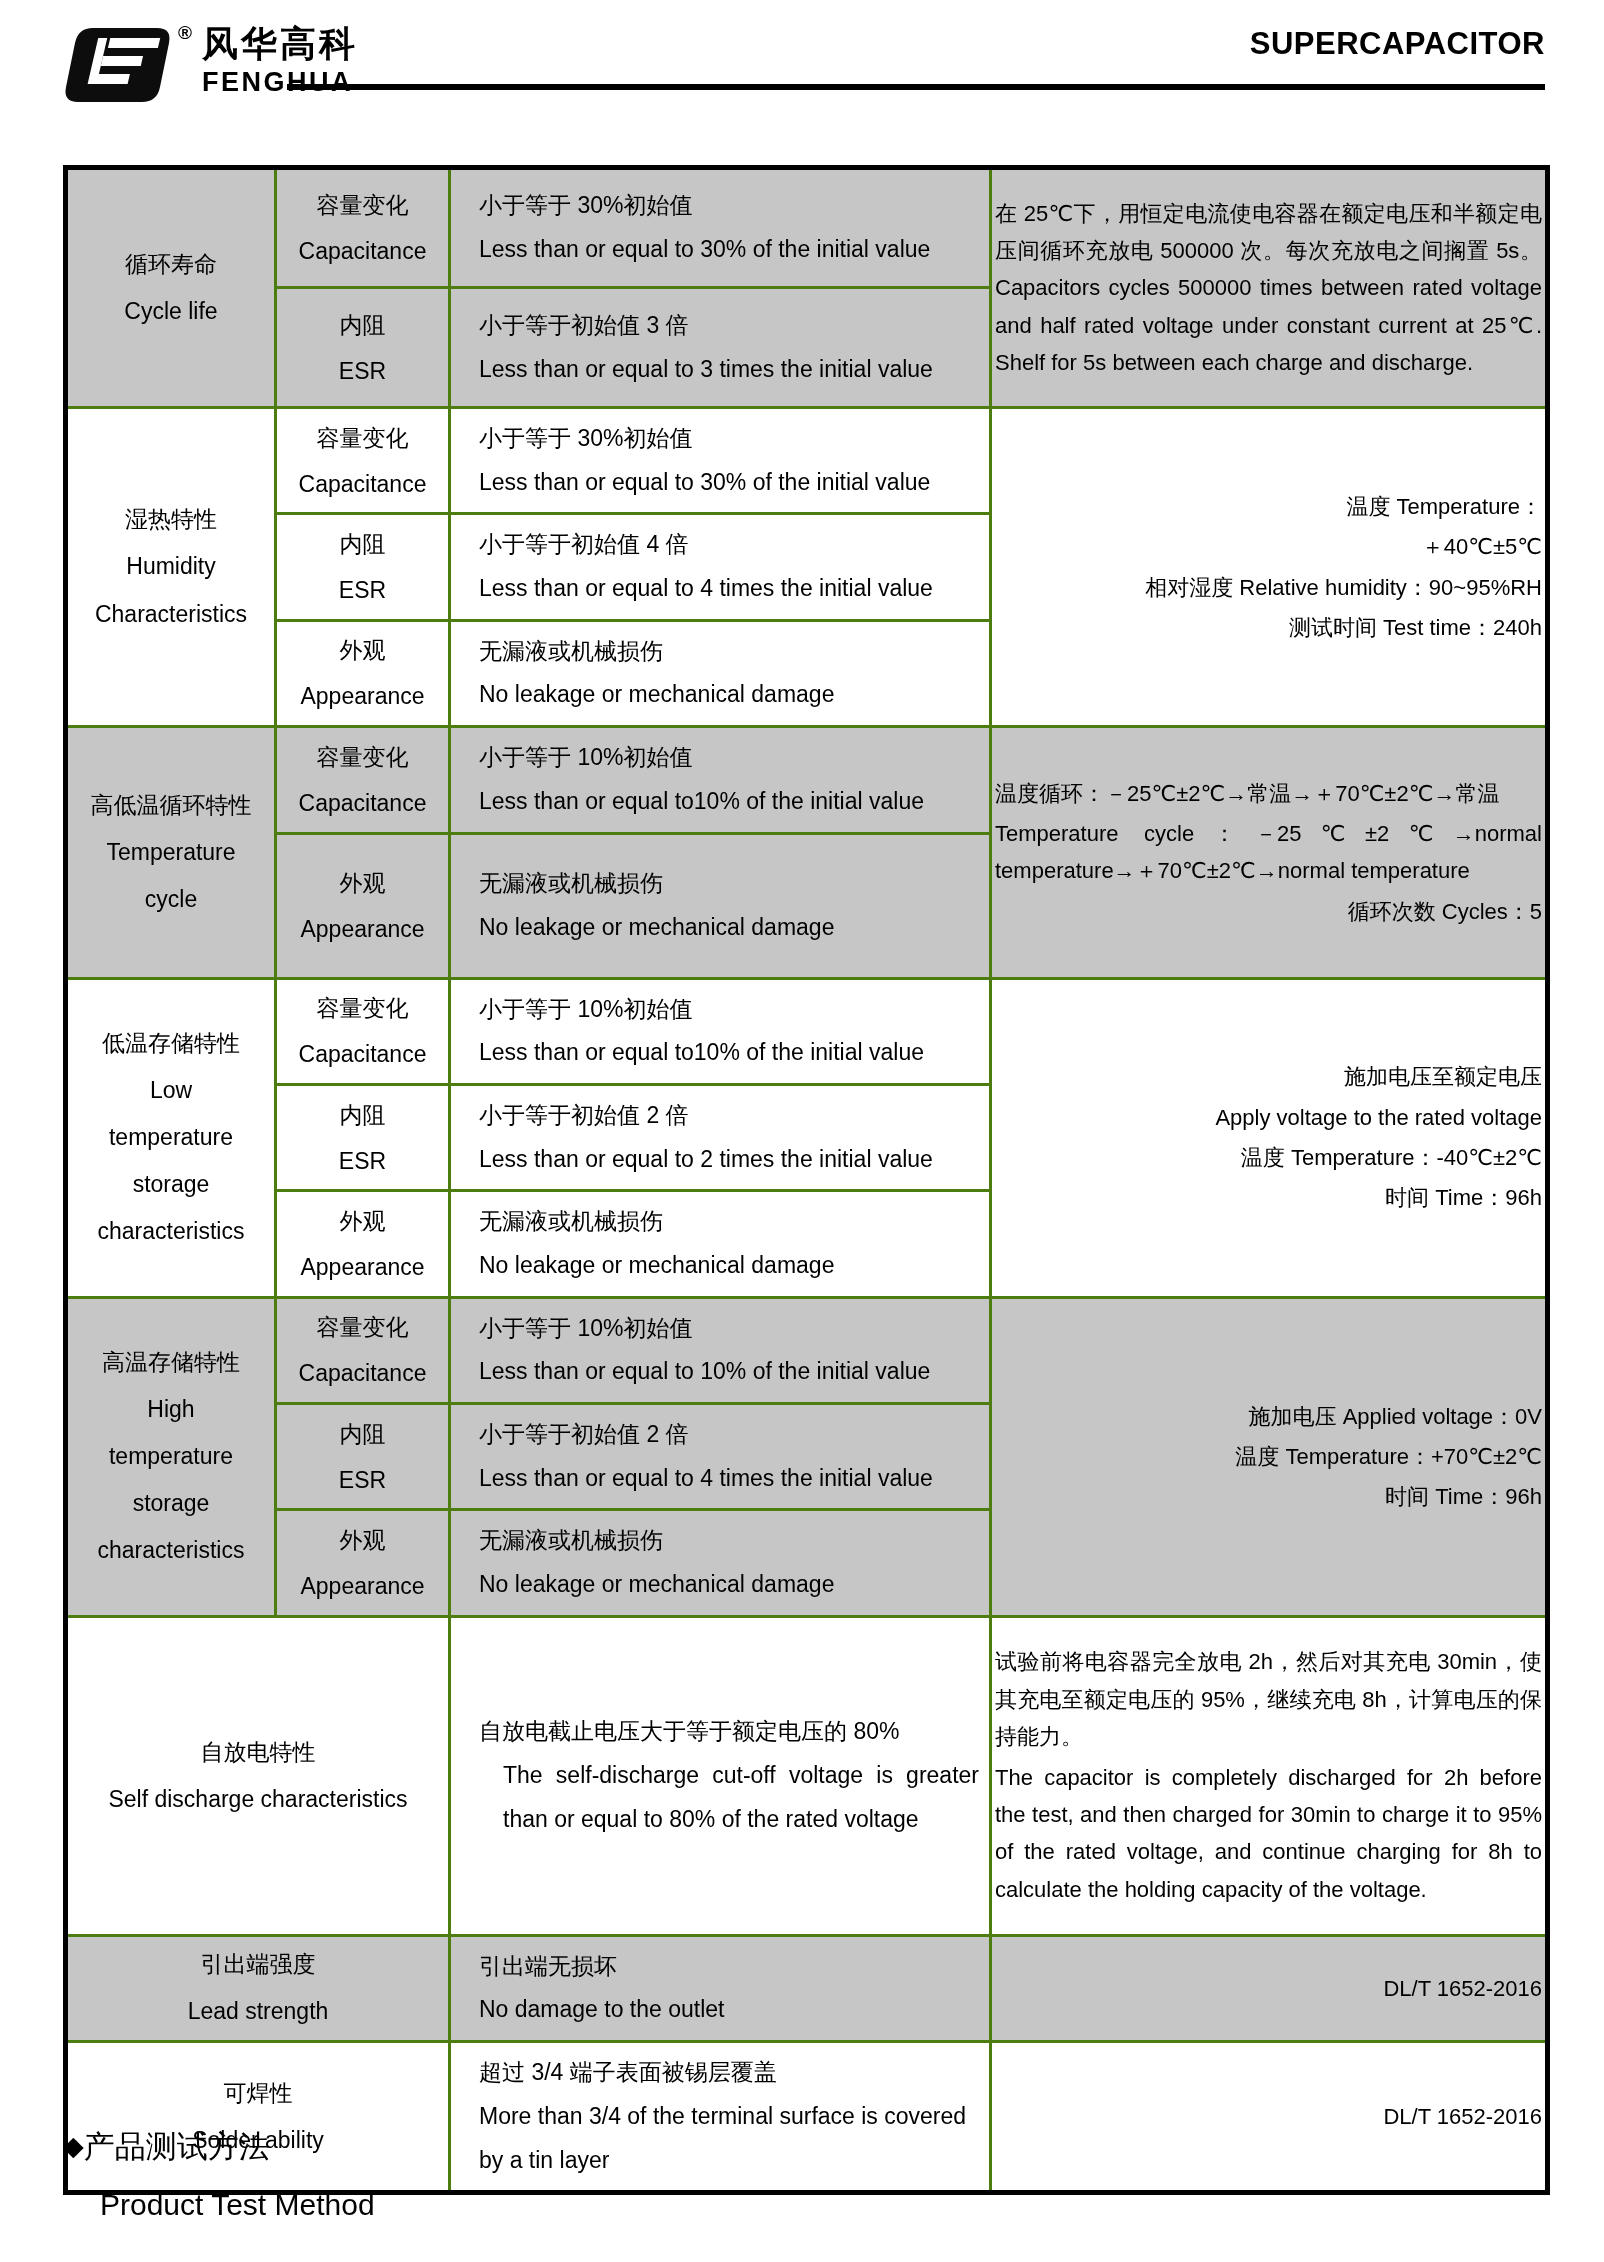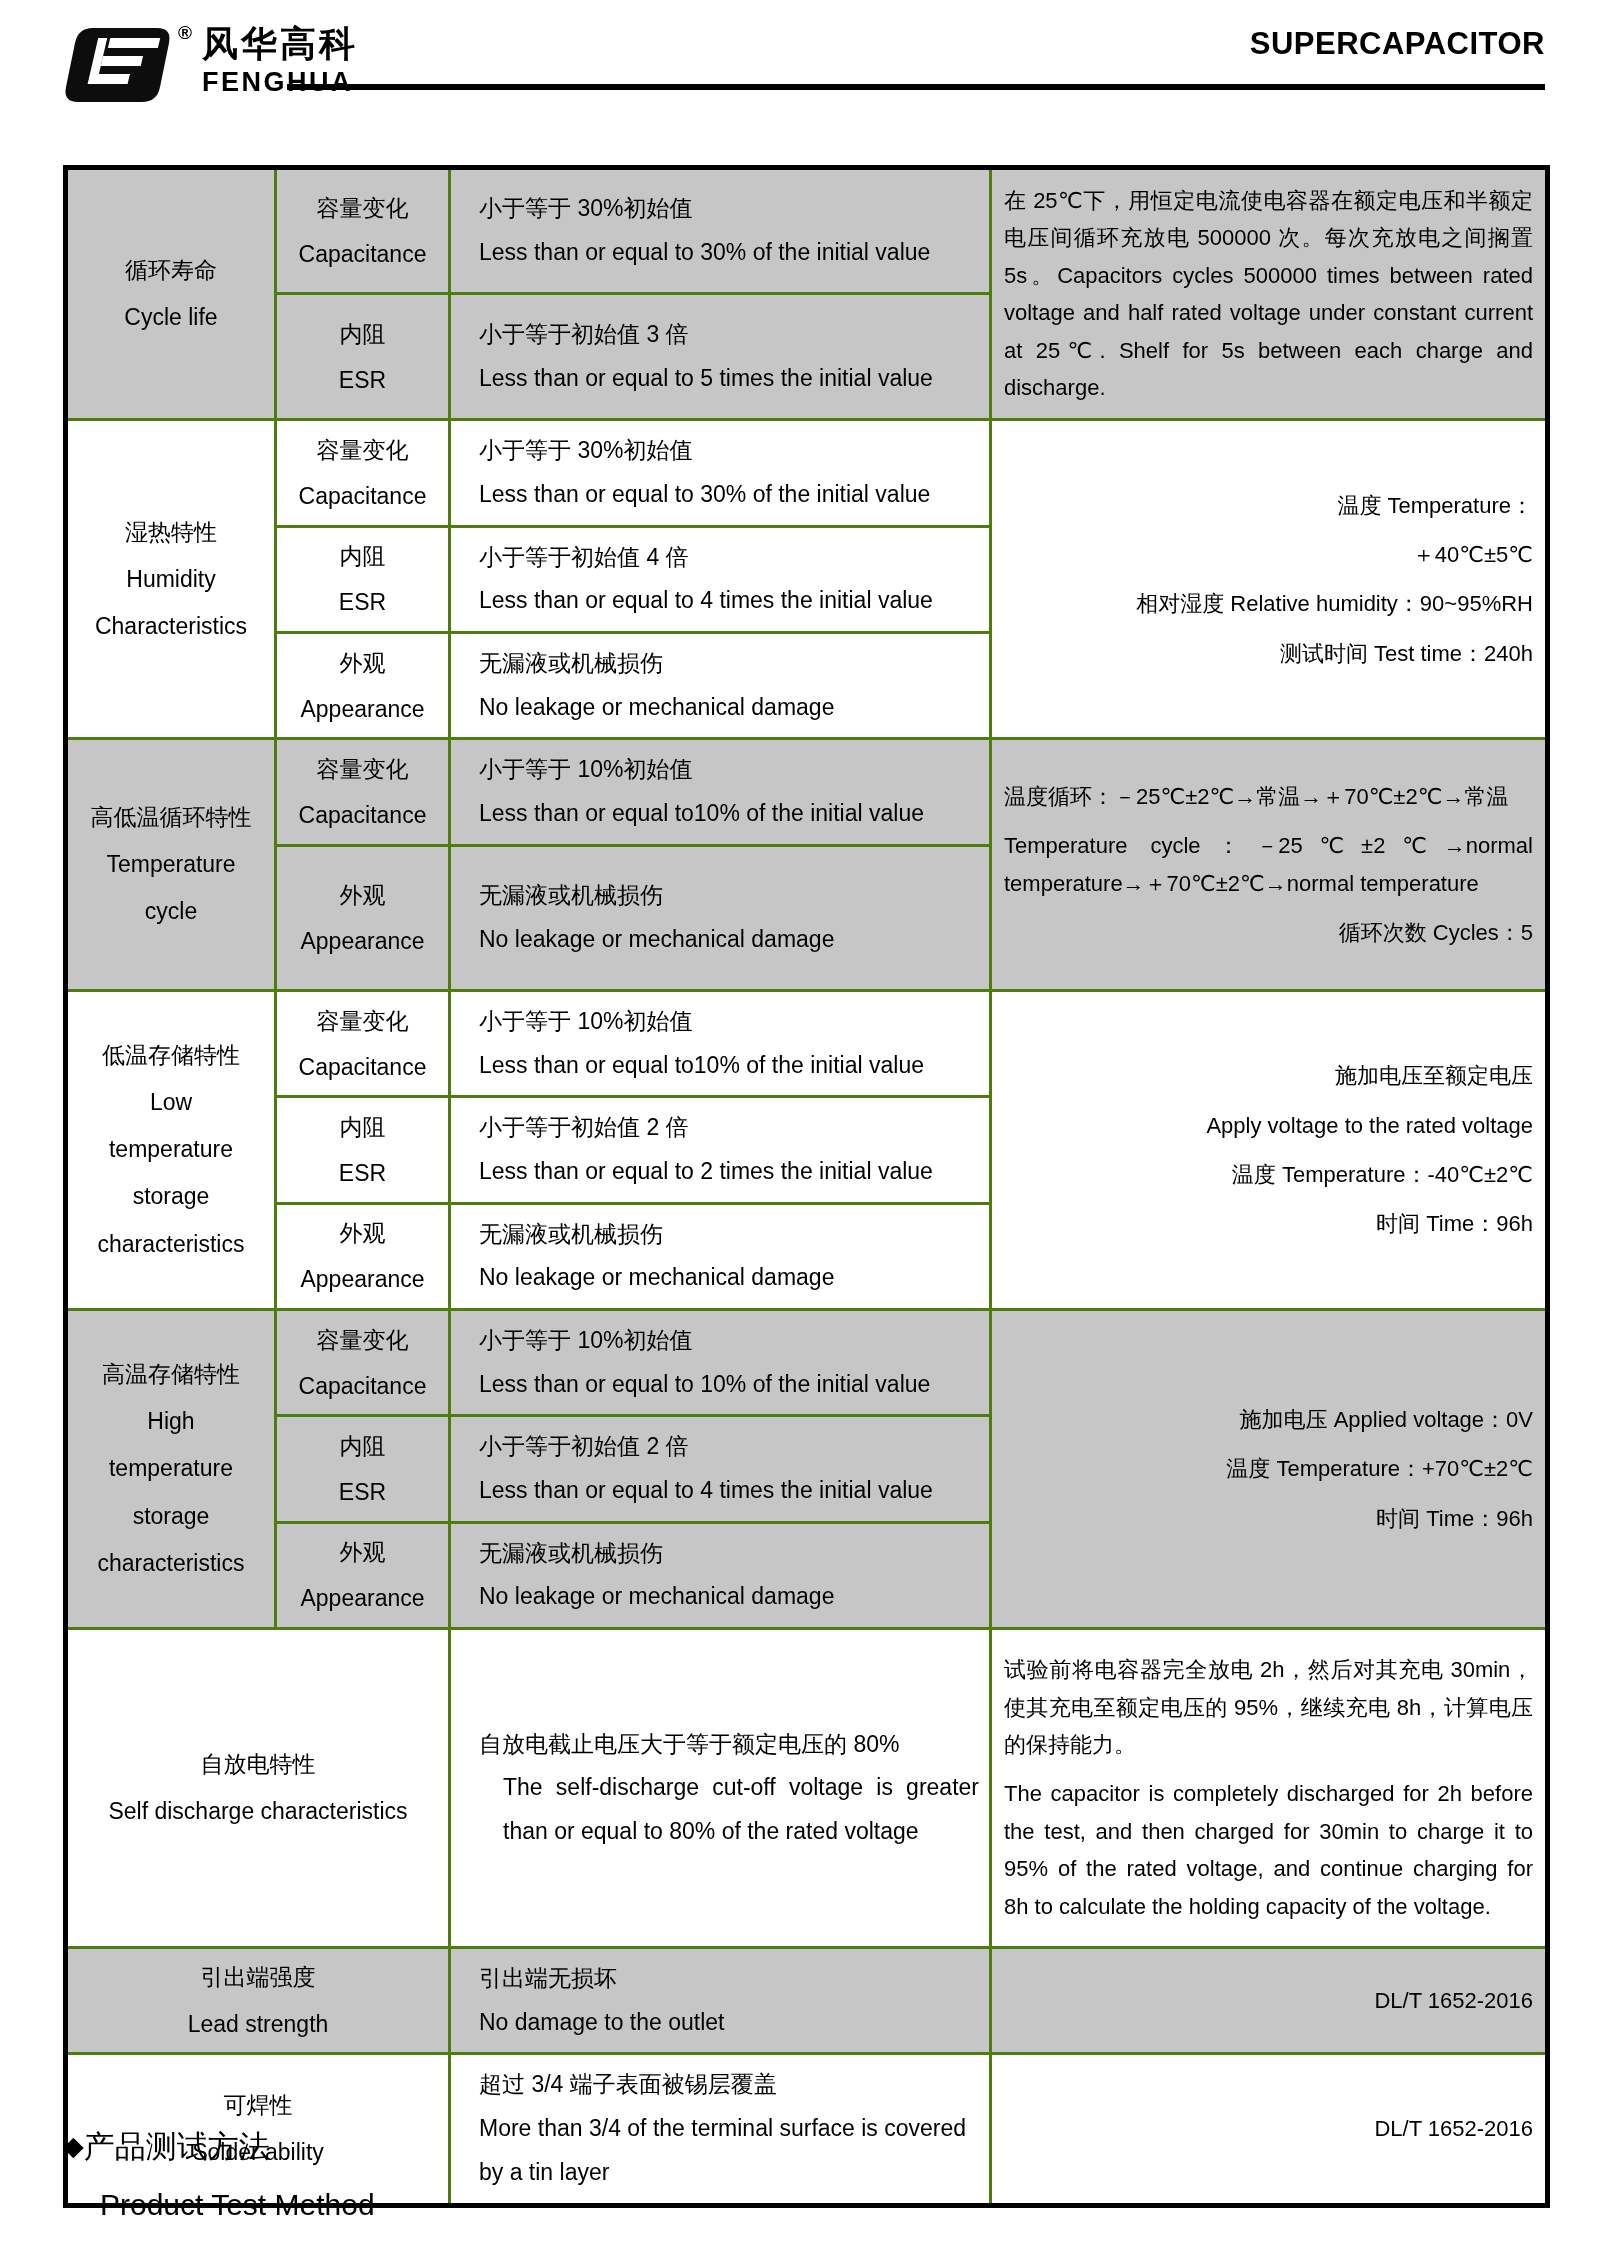--- a/index.html
+++ b/index.html
@@ -21,21 +21,21 @@
   table.spec td{border:3px solid #4d7c0f;vertical-align:middle;padding:0;}
   tr.shaded td{background:#c6c6c6;}
   .c1,.c2{text-align:center;}
   .lbl{font-size:23px;line-height:2.05;text-align:center;}
   .lbl .en{max-width:168px;margin:0 auto;}
   .wide .lbl .en{max-width:380px;}
   .param{font-size:23px;line-height:2.0;text-align:center;}
   .req{padding:8px 10px 8px 28px;font-size:23px;line-height:1.9;text-align:left;}
   .req .jus{text-align:justify;margin-left:24px;}
   .method{padding:8px 12px 8px 16px;font-size:22px;}
-  .method p{margin:12px;line-height:1.7;text-align:justify;}
+  .method p{margin:3px;line-height:1.7;text-align:justify;}
   .method p.nj{text-align:right;}
 
   
   tr.h120{height:120px;} tr.h97{height:97px;} tr.h96{height:96px;}
   tr.h101{height:101px;} tr.h145{height:145px;} tr.h100{height:100px;}
   tr.h99{height:99px;} tr.h319{height:319px;} tr.h88{height:88px;} tr.h123{height:123px;}
 
   
   .sect{position:absolute;left:63px;top:2126px;font-size:31px;}
   .sect .dia{font-size:27px;vertical-align:2px;}
@@ -100,21 +100,21 @@
     <tr class="shaded h120">
       <td class="c2">
         <div class="param">
               <div>内阻</div>
               <div>ESR</div>
             </div>
       </td>
       <td>
         <div class="req">
               <div>小于等于初始值 3 倍</div>
-              <div>Less than or equal to 5 times the initial value</div>
+              <div>Less than or equal to 3 times the initial value</div>
             </div>
       </td>
     </tr>
 
     <tr class="h97">
       <td class="c1" rowspan="3">
         <div class="lbl">
               <div class="cn">湿热特性</div>
               <div class="en">Humidity Characteristics</div>
             </div>

